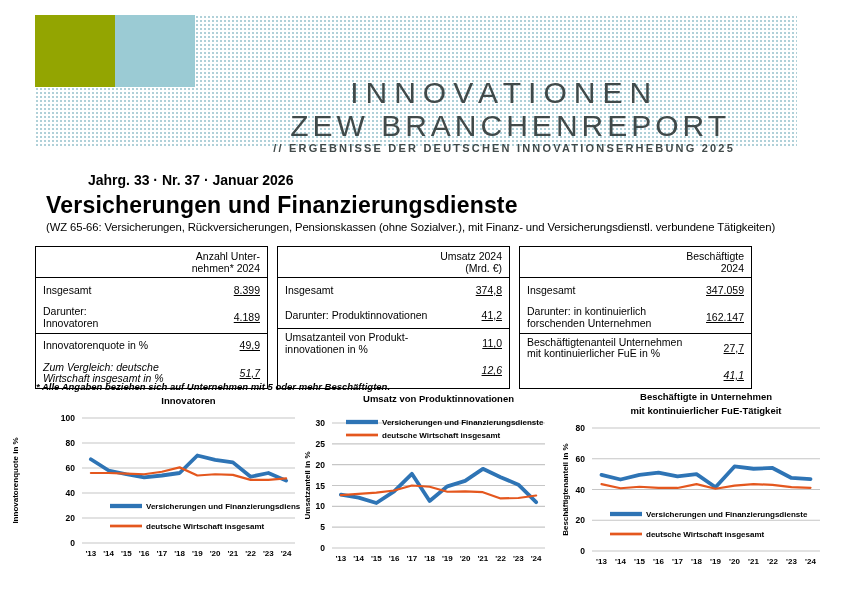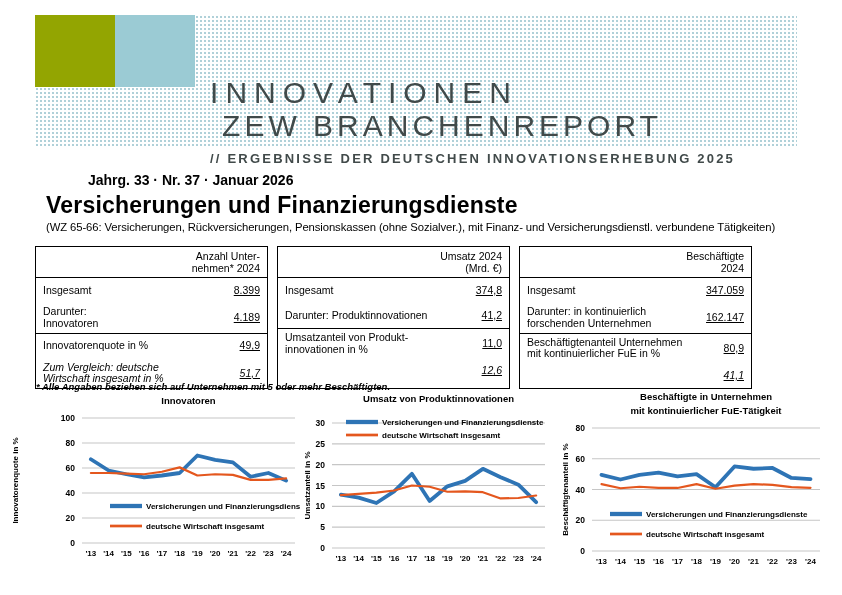--- a/index.html
+++ b/index.html
@@ -9,24 +9,24 @@
 
   
   .dots {
     position:absolute; left:35px; top:15px; width:762px; height:131px;
     background-image: radial-gradient(circle, rgba(110,170,185,0.55) 1px, rgba(0,0,0,0) 1.25px);
     background-size:4px 4px;
   }
   .block { position:absolute; top:15px; width:80px; height:72px; }
   .block-green { left:35px; }
   .block-blue  { left:115px; }
-  .masthead { position:absolute; right:107px; top:76px; text-align:left; color:#414a4a; }
+  .masthead { position:absolute; right:107px; top:76px; text-align:center; color:#414a4a; }
   .masthead .line1 { font-size:30px; letter-spacing:7px; line-height:33px; white-space:nowrap; }
   .masthead .line2 { font-size:30px; letter-spacing:4px; line-height:33px; white-space:nowrap;margin-left:12px; }
-  .masthead .sub   { font-size:13px; font-weight:bold; letter-spacing:2.2px; margin-top:9px; color:#414a4a; white-space:nowrap; }
+  .masthead .sub   { font-size:11px; font-weight:bold; letter-spacing:2.2px; color:#414a4a; white-space:nowrap; }
   .issue { position:absolute; left:88px; top:172px; font-size:14px; font-weight:bold; }
 
   
   .main-title { position:absolute; left:46px; top:192px; font-size:23px; font-weight:bold; letter-spacing:0.2px; }
   .main-sub   { position:absolute; left:46px; top:221px; font-size:11.3px; letter-spacing:-0.1px; white-space:nowrap; }
 
   
   .tables { position:absolute; left:35px; top:246px; width:717px; display:flex; gap:9px; }
   .tbox { border:1.4px solid #000; background:#fff; flex:1 1 0; display:flex; flex-direction:column; }
   .thead { min-height:29px; padding:3px 7px; border-bottom:1.4px solid #000;
@@ -132,21 +132,21 @@
         <div class="trow">
           <span class="tlabel">Darunter: in kontinuierlich
 forschenden Unternehmen</span>
           <span class="tval">162.147</span>
         </div>
       </div>
       <div class="tsec last">
         <div class="trow">
           <span class="tlabel">Beschäftigtenanteil Unternehmen
 mit kontinuierlicher FuE in %</span>
-          <span class="tval">80,9</span>
+          <span class="tval">27,7</span>
         </div>
         <div class="trow">
           <span class="tlabel"></span>
           <span class="tval italic">41,1</span>
         </div>
       </div>
     </div>
 
   </div>
 

